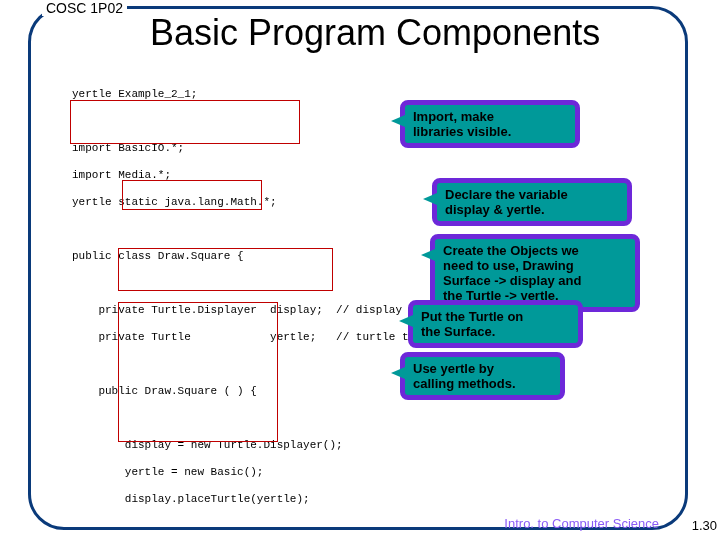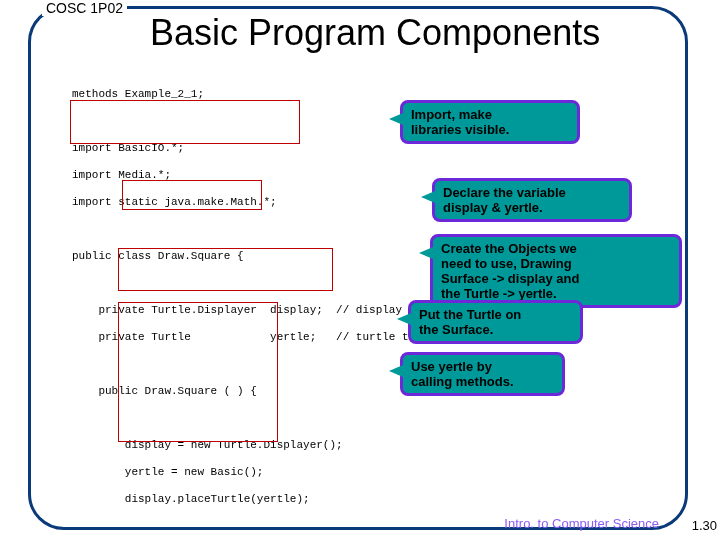--- a/index.html
+++ b/index.html
@@ -47,21 +47,21 @@
     white-space: pre;
   }
   .redbox {
     position: absolute;
     border: 1.5px solid #c00000;
     background: transparent;
   }
   .callout {
     position: absolute;
     background: #009999;
-    border: 3px solid #6d28d9;
+    border: 5px solid #6d28d9;
     border-radius: 8px;
     padding: 4px 8px;
     font-size: 13px;
     font-weight: bold;
     color: #000;
     line-height: 15px;
   }
   .callout::before {
     content: '';
     position: absolute;
@@ -94,25 +94,25 @@
 </style>
 </head>
 <body>
 
 <div class="frame"></div>
 
 <div class="header-label">COSC 1P02</div>
 <div class="title">Basic Program Components</div>
 
 <div class="code-area">
-<span class="cl">methods Example_2_1;</span>
+<span class="cl">yertle Example_2_1;</span>
 <span class="cl">&nbsp;</span>
 <span class="cl">import BasicIO.*;</span>
 <span class="cl">import Media.*;</span>
-<span class="cl">import static java.make.Math.*;</span>
+<span class="cl">yertle static java.lang.Math.*;</span>
 <span class="cl">&nbsp;</span>
 <span class="cl">public class Draw.Square {</span>
 <span class="cl">&nbsp;</span>
 <span class="cl">    private Turtle.Displayer  display;  // display</span>
 <span class="cl">    private Turtle            yertle;   // turtle to</span>
 <span class="cl">&nbsp;</span>
 <span class="cl">    public Draw.Square ( ) {</span>
 <span class="cl">&nbsp;</span>
 <span class="cl">        display = new Turtle.Displayer();</span>
 <span class="cl">        yertle = new Basic();</span>
@@ -144,21 +144,21 @@
 <div class="redbox" style="left:118px; top:302px; width:160px; height:140px;"></div>
 
 <div class="callout tail-left" style="left:400px; top:100px; width:180px;">
   <span style="white-space:pre-line;">Import, make
 libraries visible.</span>
 </div>
 <div class="callout tail-left" style="left:432px; top:178px; width:200px;">
   <span style="white-space:pre-line;">Declare the variable
 display &amp; yertle.</span>
 </div>
-<div class="callout tail-left" style="left:430px; top:234px; width:252px;">
+<div class="callout tail-left" style="left:430px; top:234px; width:210px;">
   <span style="white-space:pre-line;">Create the Objects we
 need to use, Drawing
 Surface -&gt; display and
 the Turtle -&gt; yertle.</span>
 </div>
 <div class="callout tail-left" style="left:408px; top:300px; width:175px;">
   <span style="white-space:pre-line;">Put the Turtle on
 the Surface.</span>
 </div>
 <div class="callout tail-left" style="left:400px; top:352px; width:165px;">

